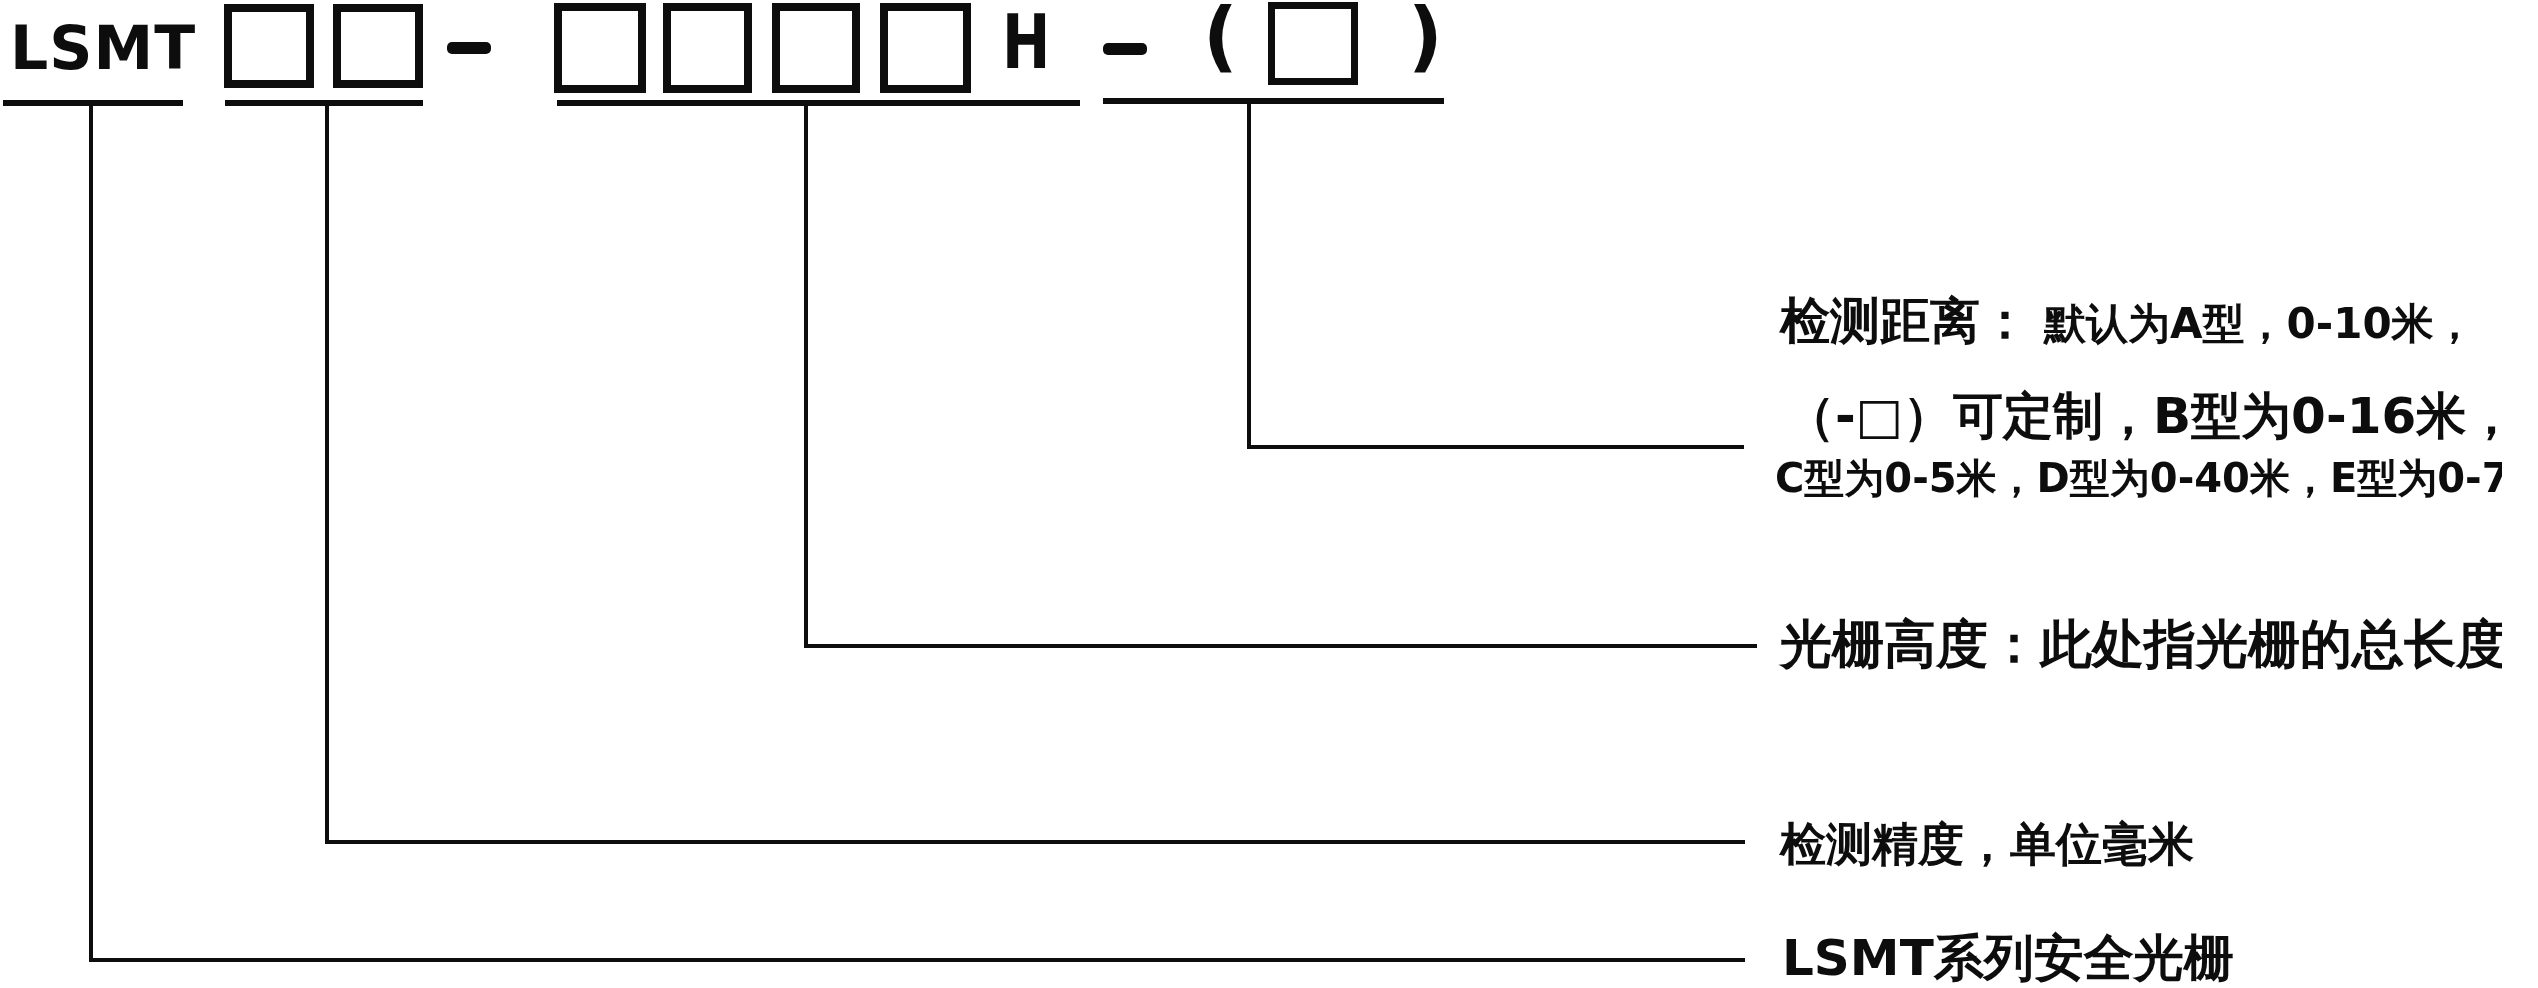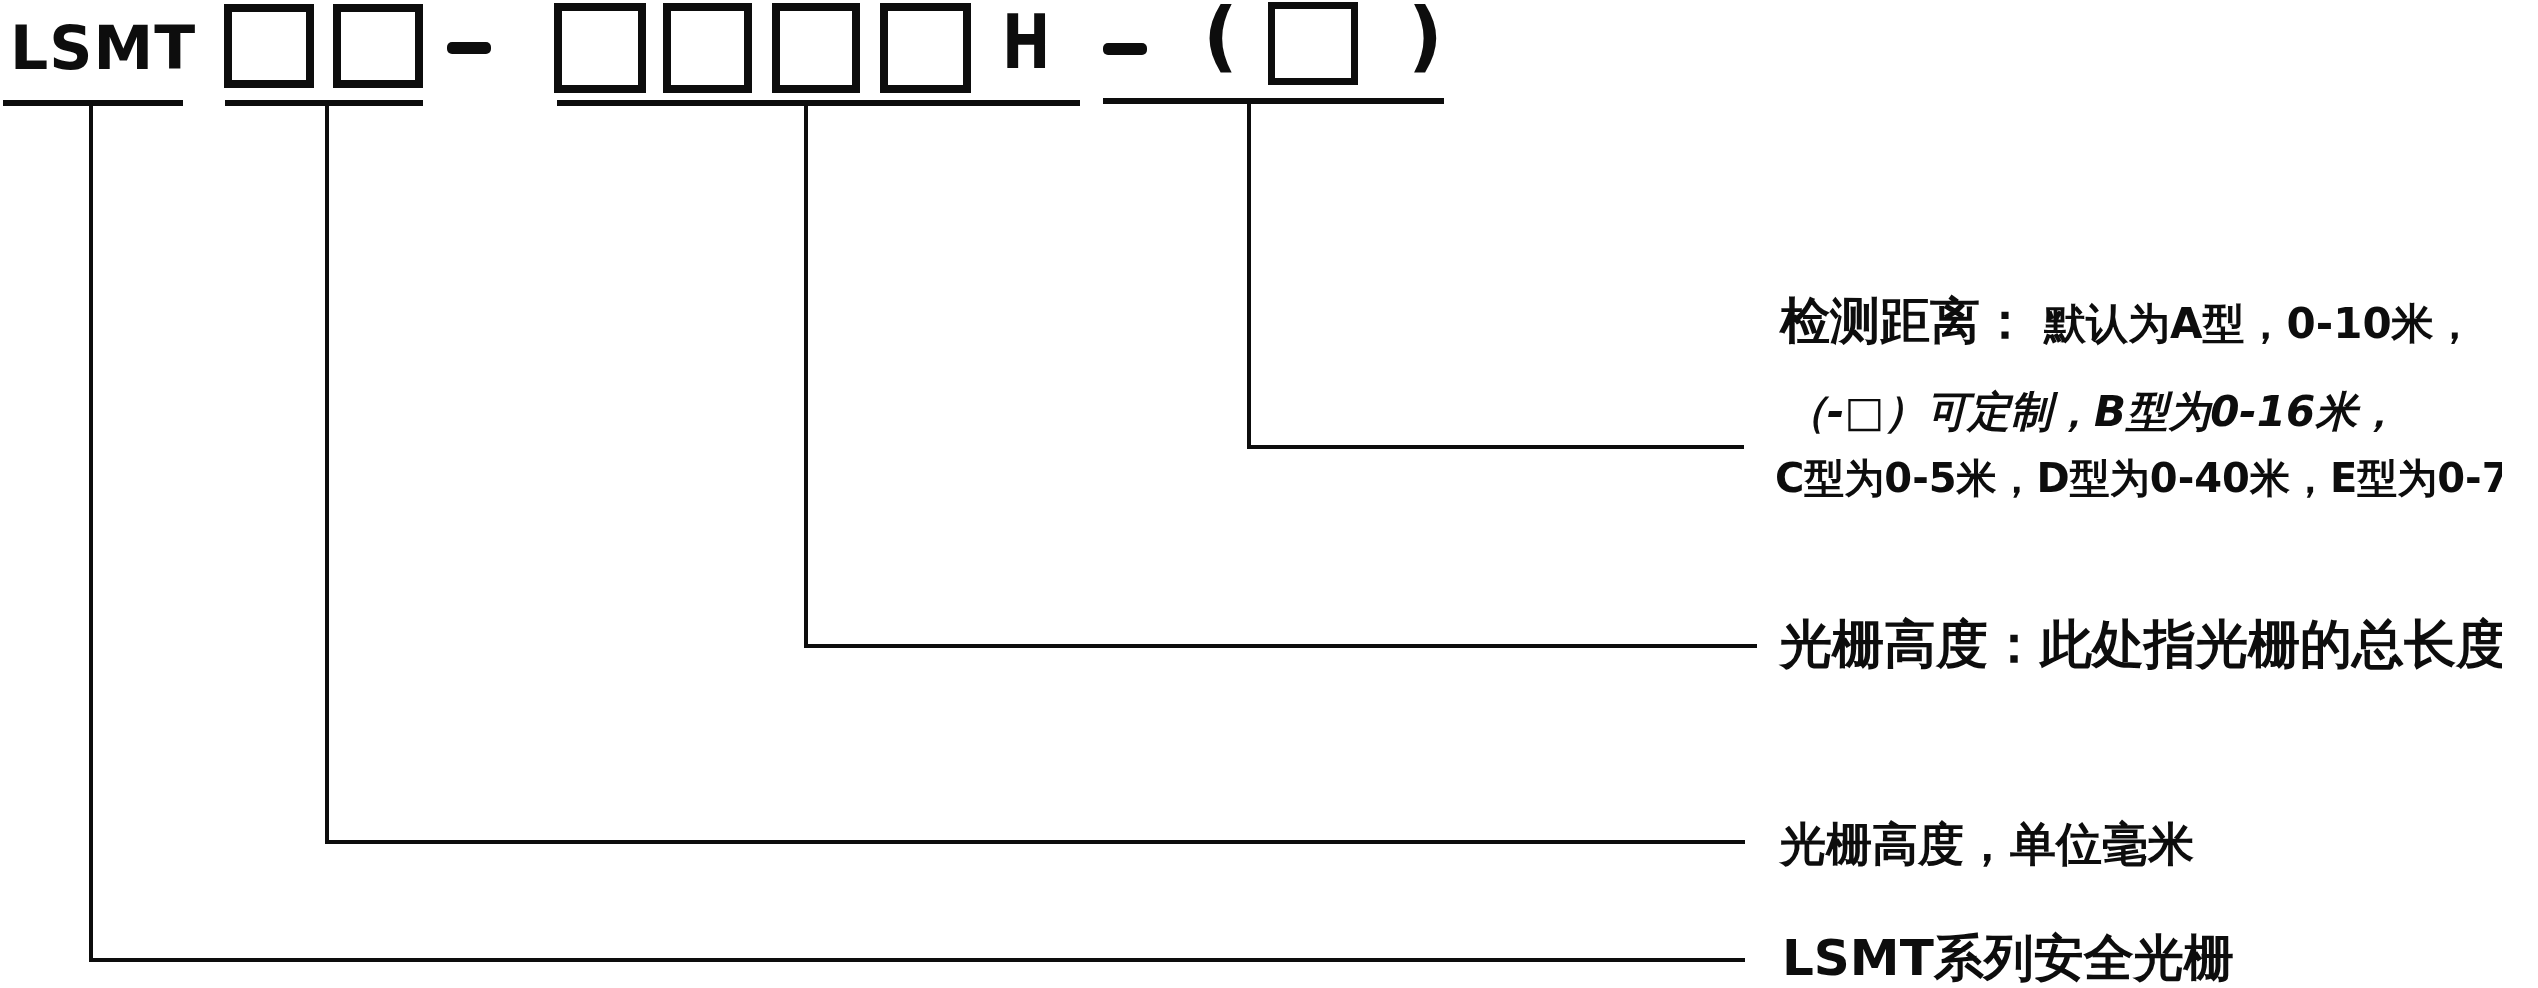--- a/index.html
+++ b/index.html
@@ -53,21 +53,21 @@
   .label{
     position:absolute;
     font-weight:700;
     white-space:nowrap;
     line-height:1.15;
     color:#0d0d0d;
   }
   .lbl-dd1{left:1780px;top:293px;font-size:42px;text-align:right;}
   .lbl-dd1 .head{font-size:50px;font-weight:800;}
   .lbl-dd1 .rest{font-size:42px;margin-left:14px;}
-  .lbl-dd2{left:1785px;top:388px;font-size:42px;font-style:italic;}
+  .lbl-dd2{left:1785px;top:388px;font-size:50px;}
   .lbl-dd3{left:1775px;top:455px;font-size:40px;}
   .lbl-gh{left:1780px;top:615px;font-size:52px;}
   .lbl-da{left:1780px;top:818px;font-size:46px;}
   .lbl-series{left:1782px;top:930px;font-size:50px;text-align:center;}
 </style>
 </head>
 <body>
 
 <div id="stage">
 
@@ -109,17 +109,17 @@
   <div class="hline" style="left:89px;top:958px;width:1656px;"></div>
 
   <div class="label lbl-dd1">
     <span class="head">检测距离：</span><span class="rest">默认为A型，0-10米，</span>
   </div>
   <div class="label lbl-dd2">（-□）可定制，B型为0-16米，</div>
   <div class="label lbl-dd3">C型为0-5米，D型为0-40米，E型为0-70米</div>
 
   <div class="label lbl-gh">光栅高度：此处指光栅的总长度</div>
 
-  <div class="label lbl-da">光栅高度，单位毫米</div>
+  <div class="label lbl-da">检测精度，单位毫米</div>
 
   <div class="label lbl-series">LSMT系列安全光栅</div>
 
 </div>
 
 </body></html>

